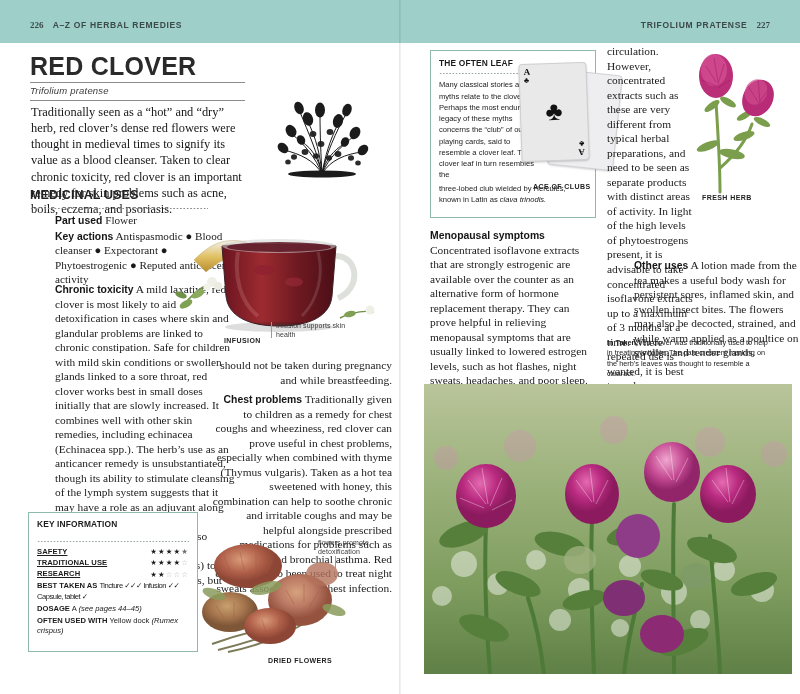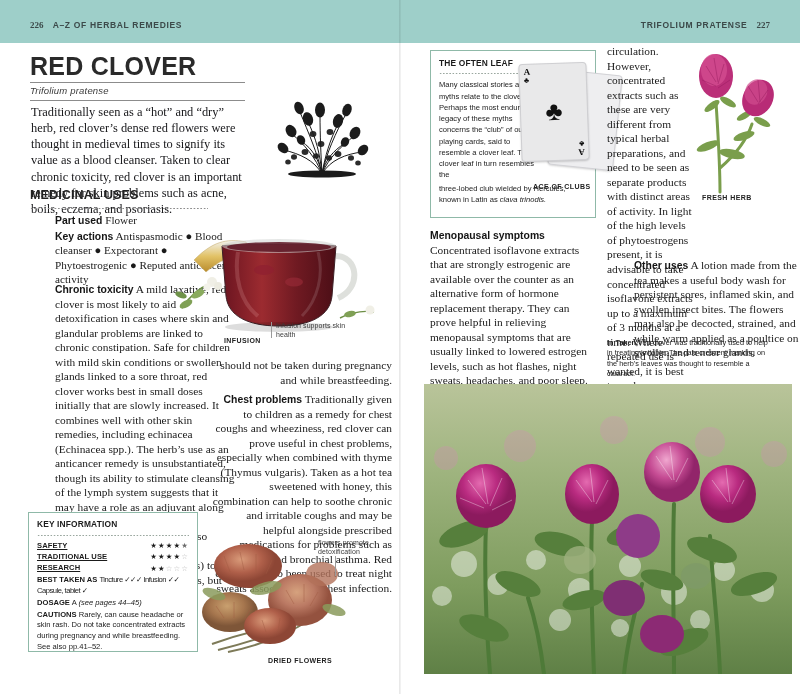--- a/index.html
+++ b/index.html
@@ -65,21 +65,21 @@
   #chronic{top:282px;width:180px;line-height:1.275;font-size:11.4px;}
 
   
   .kbox{
     position:absolute;left:28px;top:512px;width:170px;height:140px;
     border:1px solid #8fb9a8;background:#fff;
     box-sizing:border-box;padding:6px 8px 0 8px;
     font-family:"Liberation Sans", sans-serif;
     font-size:7.6px;line-height:1.42;color:#1b1b1b;
   }
-  .kbox h4{margin:0 0 3px 0;font-size:8.4px;font-weight:700;letter-spacing:.02em;}
+  .kbox h4{margin:0 0 9px 0;font-size:8.4px;font-weight:700;letter-spacing:.02em;}
   .kbox .dotrule2{height:3px;margin:0 0 4px 0;
     background-image:radial-gradient(circle,#9aa79f 0.7px, transparent 0.8px);
     background-size:3.2px 3px;background-repeat:repeat-x;}
   .krow{display:flex;align-items:center;justify-content:space-between;margin-bottom:.5px;}
   .krow .lbl{font-weight:700;font-size:7.6px;letter-spacing:.01em;text-decoration:underline;}
   .stars{font-size:7.4px;letter-spacing:1.1px;color:#1b1b1b;white-space:nowrap;}
   .stars .e{color:#b9b9b9;}
   .kline{margin-top:1px;}
   .kline b{font-size:7.6px;}
   .kline i{font-style:italic;}
@@ -319,22 +319,23 @@
     <div class="kline">
       <b>BEST TAKEN AS</b>
       <span class="chk">Tincture ✓✓✓ Infusion ✓✓ Capsule, tablet ✓</span>
     </div>
     <div class="kline">
       <b>DOSAGE</b>
       <span>A</span>
       <i>(see pages 44–45)</i>
     </div>
     <div class="kline">
-      <b>CAUTIONS</b>
-      <span>Rarely, can cause headache or skin rash. Do not take concentrated extracts during pregnancy and while breastfeeding. See also pp.41–52.</span>
+      <b>OFTEN USED WITH</b>
+      <span>Yellow dock</span>
+      <i>(Rumex crispus)</i>
     </div>
   </div>
 
   <div class="col2" id="c2a">should not be taken during pregnancy and while breastfeeding.</div>
   <div class="col2" id="c2b">
     <span class="lab">Chest problems</span>
     <span>Traditionally given to children as a remedy for chest coughs and wheeziness, red clover can prove useful in chest problems, especially when combined with thyme (Thymus vulgaris). Taken as a hot tea sweetened with honey, this combination can help to soothe chronic and irritable coughs and may be helpful alongside prescribed medications for problems such as bronchitis and bronchial asthma. Red clover has also been used to treat night sweats associated with chest infection.</span>
   </div>
 
   <div class="art" id="dried">

